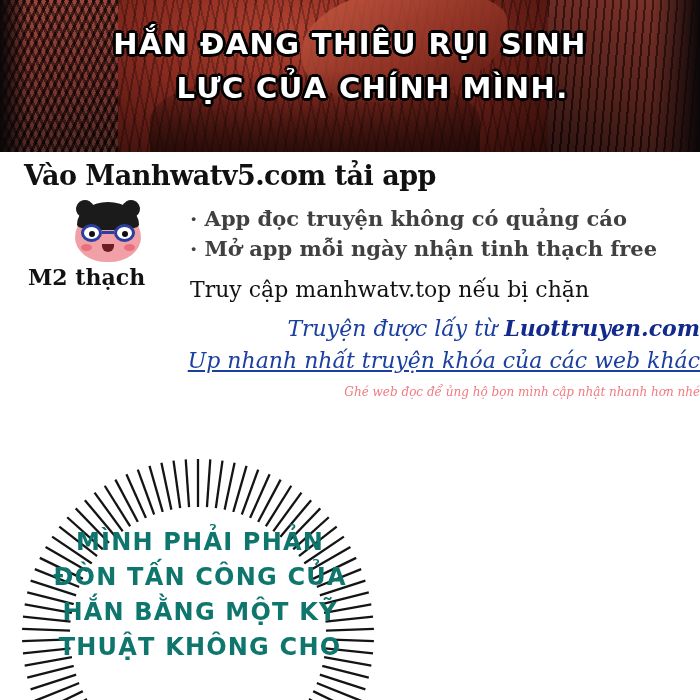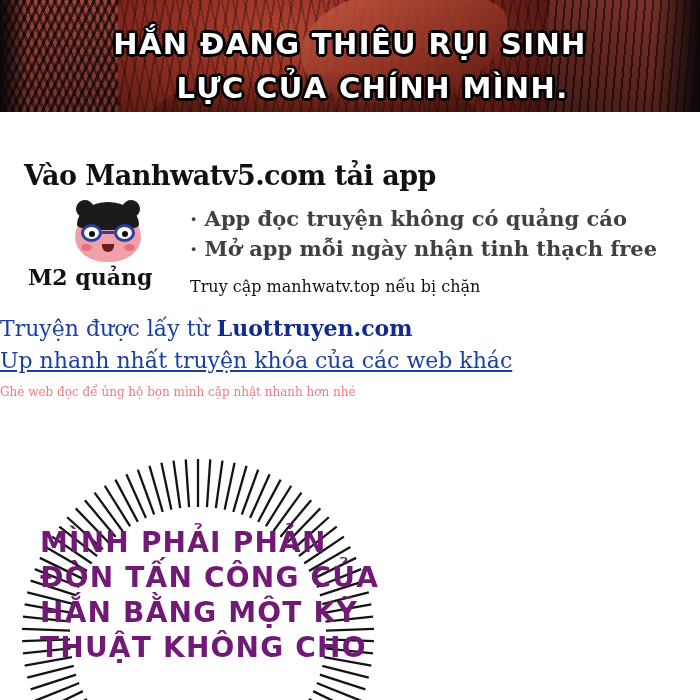--- a/index.html
+++ b/index.html
@@ -14,21 +14,21 @@
     font-family: "Liberation Sans", sans-serif;
     position: relative;
   }
 
   
   .comic-panel {
     position: absolute;
     left: 0;
     top: 0;
     width: 700px;
-    height: 112px;
+    height: 152px;
     background: #1a1516;
     overflow: hidden;
   }
   .panel-bg-left {
     position: absolute;
     left: 0;
     top: 0;
     width: 118px;
     height: 152px;
     background:
@@ -223,32 +223,33 @@
     font-size: 21px;
     color: #404040;
     line-height: 30px;
   }
   .promo-bullets div { white-space: nowrap; }
   .promo-note {
     position: absolute;
     left: 190px;
     top: 125px;
     font-family: "DejaVu Serif", serif;
-    font-size: 16px;
+    font-size: 22px;
     color: #111111;
     white-space: nowrap;
   }
 
   
   .credits {
     position: absolute;
     left: 0;
     top: 312px;
     width: 700px;
-    text-align: left;
+    text-align: right;
+    font-style: italic;
   }
   .credit-line-1 {
     font-family: "DejaVu Serif", serif;
     font-size: 22px;
     color: #1b3fa0;
     line-height: 32px;
   }
   .credit-line-1 b {
     font-weight: bold;
     color: #112a8c;
@@ -283,26 +284,27 @@
     top: 25px;
     width: 360px;
     height: 360px;
   }
   .burst svg { display: block; }
   .burst-text {
     position: absolute;
     left: 40px;
     top: 95px;
     width: 320px;
+    text-align: center;
     font-family: "DejaVu Sans", sans-serif;
     font-weight: bold;
-    font-size: 28px;
+    font-size: 24px;
     letter-spacing: 1.2px;
     line-height: 35px;
-    color: #701a75;
+    color: #0f766e;
   }
   .burst-text div { white-space: nowrap; }
 </style>
 </head>
 <body>
 
 <div class="comic-panel">
   <div class="panel-bg-left"></div>
   <div class="panel-bg-mid"></div>
   <div class="panel-shape-a"></div>
@@ -331,21 +333,21 @@
       <div class="bridge"></div>
       <div class="lens r">
           <div class="pupil"></div>
         </div>
     </div>
     <div class="cheek-l"></div>
     <div class="cheek-r"></div>
     <div class="mouth"></div>
   </div>
 
-  <div class="mascot-label">M2 quảng</div>
+  <div class="mascot-label">M2 thạch</div>
 
   <div class="promo-bullets">
     <div>· App đọc truyện không có quảng cáo</div>
     <div>· Mở app mỗi ngày nhận tinh thạch free</div>
   </div>
 
   <div class="promo-note">Truy cập manhwatv.top nếu bị chặn</div>
 </div>
 
 <div class="credits">

